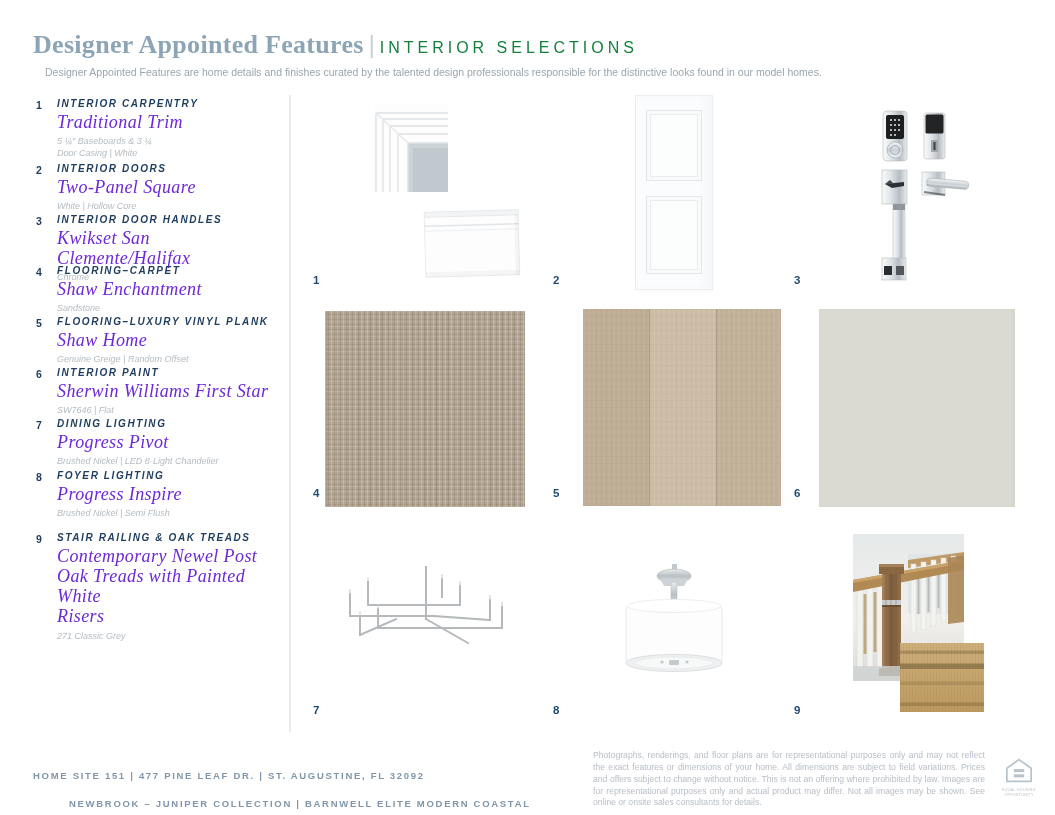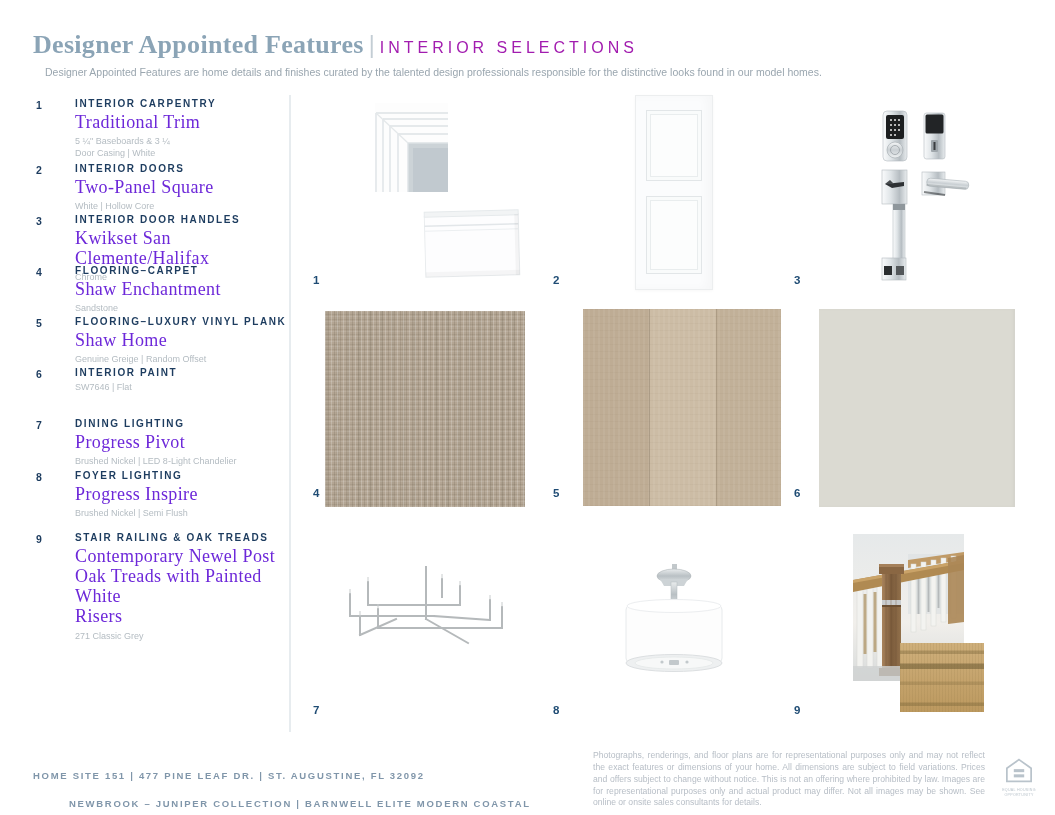--- a/index.html
+++ b/index.html
@@ -5,27 +5,27 @@
   * { margin:0; padding:0; box-sizing:border-box; }
   html,body { background:#ffffff; }
   .page {
     position:relative; width:1055px; height:815px; background:#ffffff;
     font-family:"Liberation Sans", sans-serif; overflow:hidden;
   }
   
   .title-row { position:absolute; left:33px; top:30px; display:flex; align-items:baseline; gap:5px; }
   .main-title { font-family:"Liberation Serif", serif; font-weight:700; font-size:26px; color:#8ba4b6; letter-spacing:.3px; }
   .title-pipe { color:#c3cdd4; font-size:23px; font-weight:400; }
-  .selections-label { font-size:16px; letter-spacing:4px; color:#a21caf; font-weight:500; }
+  .selections-label { font-size:16px; letter-spacing:4px; color:#15803d; font-weight:500; }
   .description { position:absolute; left:33px; top:66px; font-size:10.5px; color:#9aa6af; width:800px;padding-left:12px; }
 
   
   .feature-item { position:absolute; left:36px; width:252px; }
   .item-num { position:absolute; left:0; top:1px; font-size:10.5px; font-weight:700; color:#1d3c5f; }
-  .item-body { margin-left:39px; }
+  .item-body { margin-left:21px;font-style:italic; }
   .item-category { font-size:10px; font-weight:700; letter-spacing:1.6px; color:#1d3c5f; }
   .item-name { font-family:"Liberation Serif", serif; font-size:18px; color:#6d28d9; line-height:1.12; margin-top:3px; letter-spacing:.4px; white-space:pre-line; }
   .item-details { font-size:9px; color:#b4bcc2; margin-top:3px; line-height:1.35; white-space:pre-line; }
 
   .v-divider { position:absolute; left:289px; top:95px; width:2px; height:637px; background:#e7ecef; }
 
   
   .grid-num { position:absolute; font-size:11.5px; font-weight:700; color:#1f4c74; }
 
   
@@ -135,20 +135,21 @@
     <div class="item-body">
       <div class="item-category">FLOORING–LUXURY VINYL PLANK</div>
       <div class="item-name">Shaw Home</div>
       <div class="item-details">Genuine Greige  |  Random Offset</div>
     </div>
   </div>
   <div class="feature-item" style="top:367px">
     <span class="item-num">6</span>
     <div class="item-body">
       <div class="item-category">INTERIOR PAINT</div>
+      <div class="item-name">Sherwin Williams First Star</div>
       <div class="item-details">SW7646  |  Flat</div>
     </div>
   </div>
   <div class="feature-item" style="top:418px">
     <span class="item-num">7</span>
     <div class="item-body">
       <div class="item-category">DINING LIGHTING</div>
       <div class="item-name">Progress Pivot</div>
       <div class="item-details">Brushed Nickel  |  LED 8-Light Chandelier</div>
     </div>

